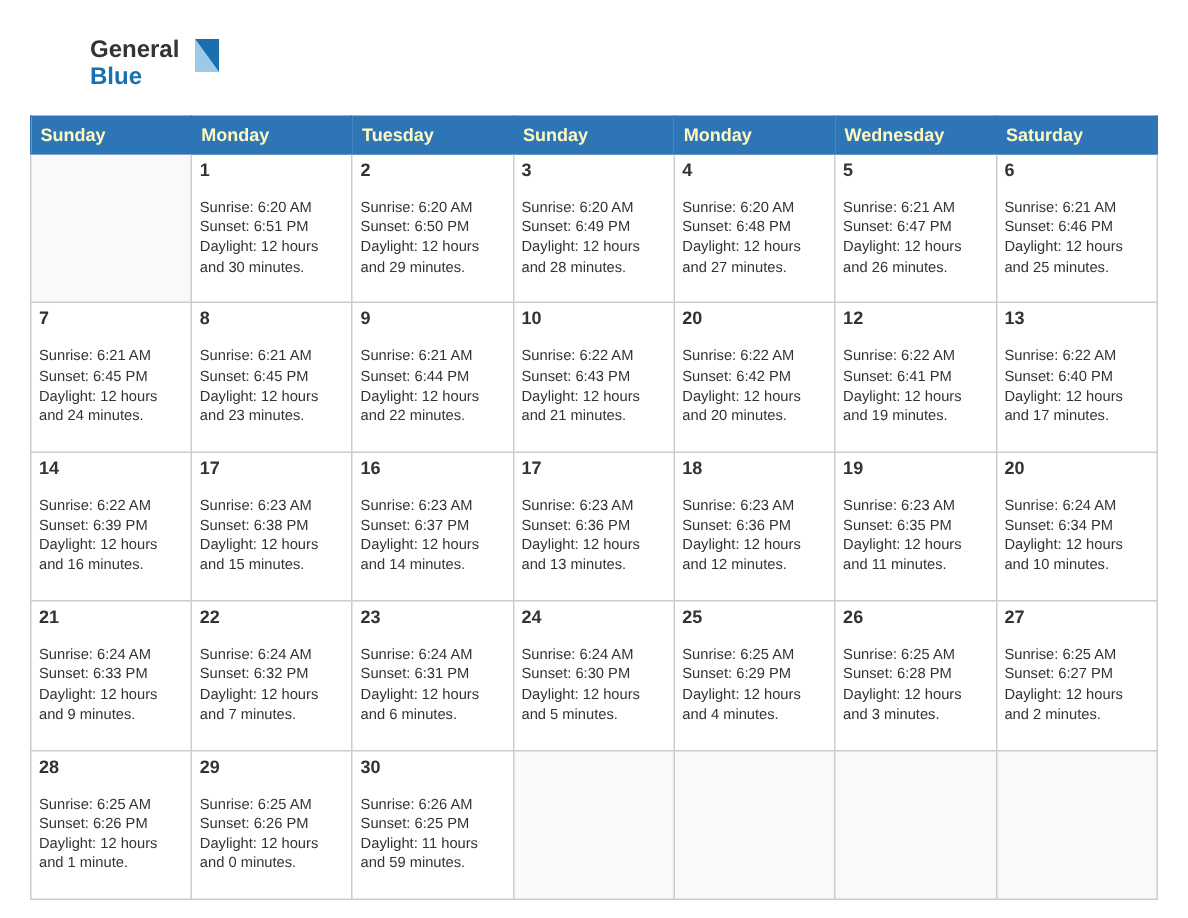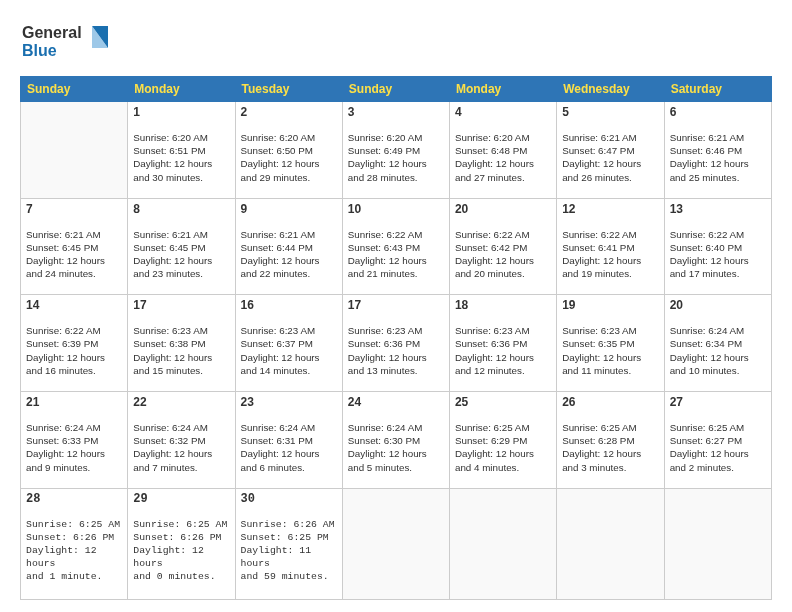--- a/index.html
+++ b/index.html
@@ -20,20 +20,21 @@
     .header {
       display: flex;
       justify-content: space-between;
       align-items: flex-start;
       margin-bottom: 10px;
     }
     .logo {
       display: flex;
       align-items: center;
       gap: 0;
+      margin-left: 38px;
     }
     .title-block {
       text-align: right;
     }
     .month-title {
       font-size: 32px;
       font-weight: normal;
       color: #333;
       line-height: 1.1;
     }
@@ -43,21 +44,21 @@
       margin-top: 2px;
     }
     .calendar {
       width: 100%;
       border-collapse: collapse;
       flex: 1;
       font-size: 10.5px;
     }
     .calendar th {
       background: #2e75b6;
-      color: #fde047;
+      color: #fef9c3;
       text-align: left;
       padding: 5px 6px;
       font-size: 12px;
       font-weight: bold;
       border: 1px solid #2e75b6;
     }
     .calendar td {
       border: 1px solid #ccc;
       vertical-align: top;
       padding: 3px 5px;
@@ -75,21 +76,20 @@
       font-size: 9.8px;
       line-height: 1.35;
       color: #333;
       margin-top: 12px;
     }
     .empty-cell {
       background: #f9f9f9;
     }
     .last-row td {
       height: 70px;
-      font-family: Liberation Mono, monospace;
     }
   </style>
 </head>
 <body>
 
 <div class="page">
   <div class="header">
     <div class="logo">
       <div>
         <svg width="90" height="44" viewBox="0 0 90 44">

